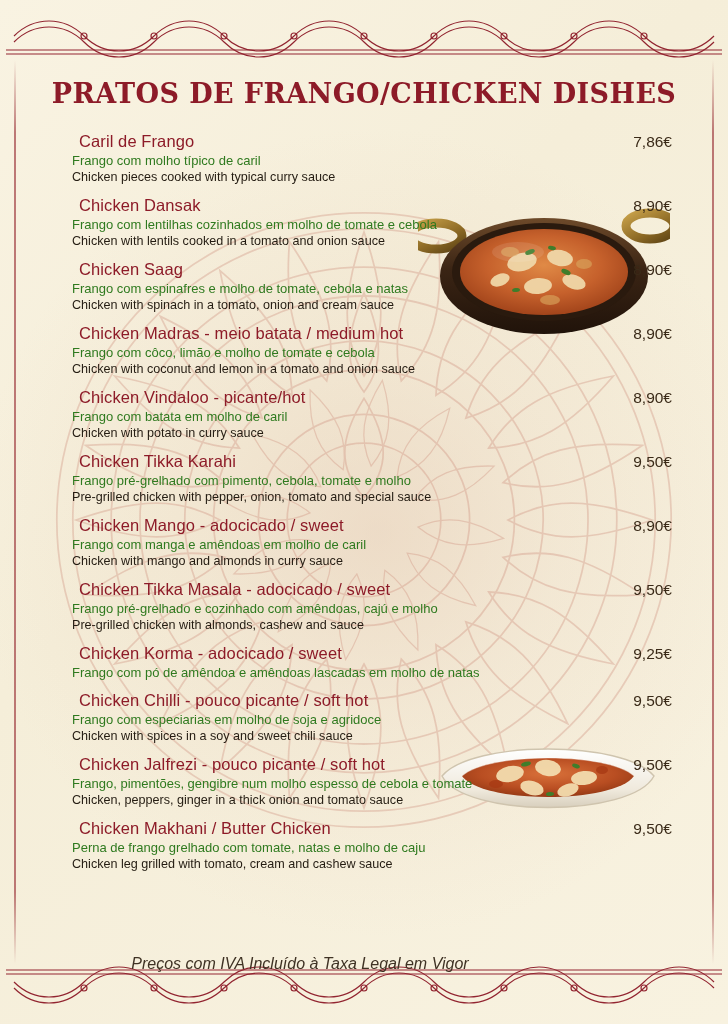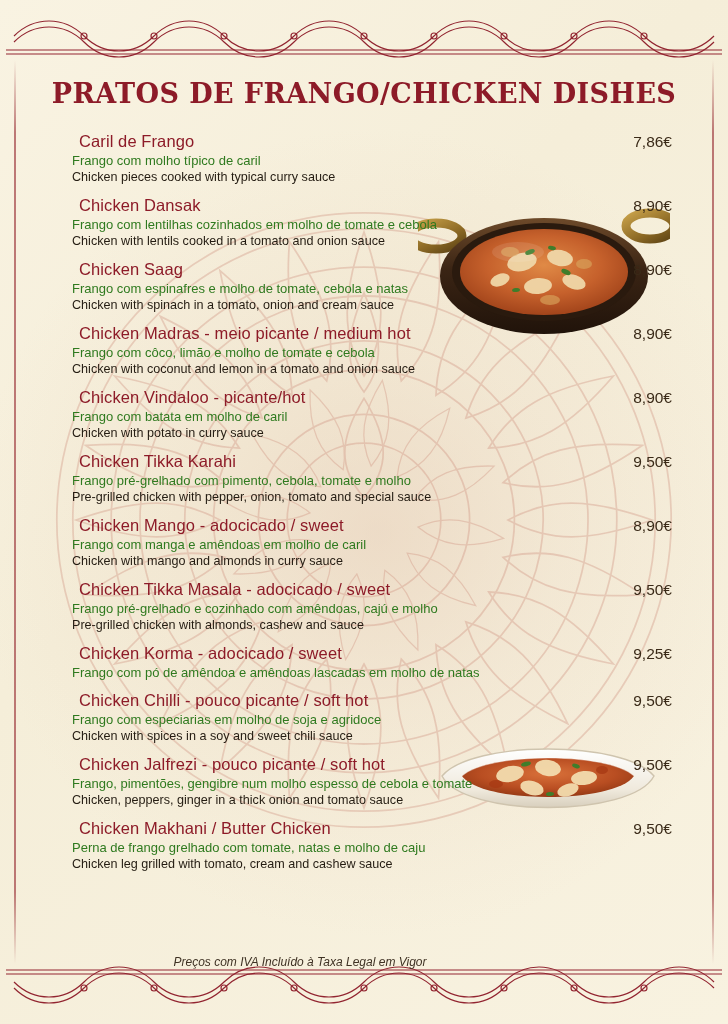--- a/index.html
+++ b/index.html
@@ -131,21 +131,21 @@
     height: 118px;
   }
 
   
   .footer {
     position: absolute;
     left: 0;
     top: 955px;
     width: 600px;
     text-align: center;
-    font-size: 12px;
+    font-size: 16px;
     font-style: italic;
     color: #3f3224;
   }
 </style>
 </head>
 <body>
 
 <div class="page">
 
   <svg class="mandala" viewBox="0 0 400 400">
@@ -422,21 +422,21 @@
       <div class="dish-head">
         <div class="dish-name">Chicken Saag</div>
         <div class="dish-price">8,90€</div>
       </div>
       <div class="dish-pt">Frango com espinafres e molho de tomate, cebola e natas</div>
       <div class="dish-en">Chicken with spinach in a tomato, onion and cream sauce</div>
     </div>
 
     <div class="dish">
       <div class="dish-head">
-        <div class="dish-name">Chicken Madras - meio picante / medium hot</div>
+        <div class="dish-name">Chicken Madras - meio batata / medium hot</div>
         <div class="dish-price">8,90€</div>
       </div>
       <div class="dish-pt">Frango com côco, limão e molho de tomate e cebola</div>
       <div class="dish-en">Chicken with coconut and lemon in a tomato and onion sauce</div>
     </div>
 
     <div class="dish">
       <div class="dish-head">
         <div class="dish-name">Chicken Vindaloo - picante/hot</div>
         <div class="dish-price">8,90€</div>

